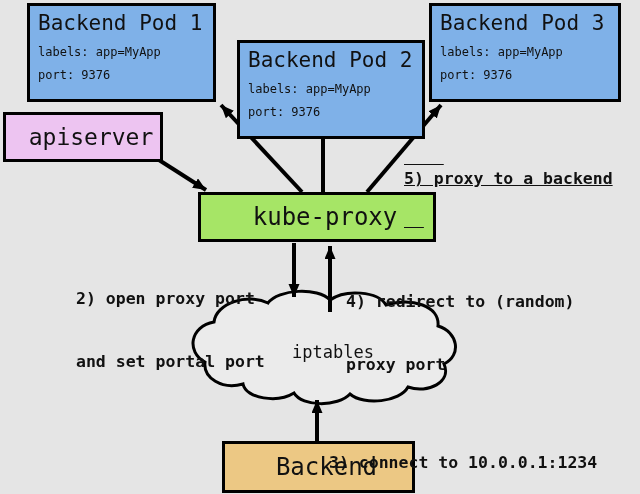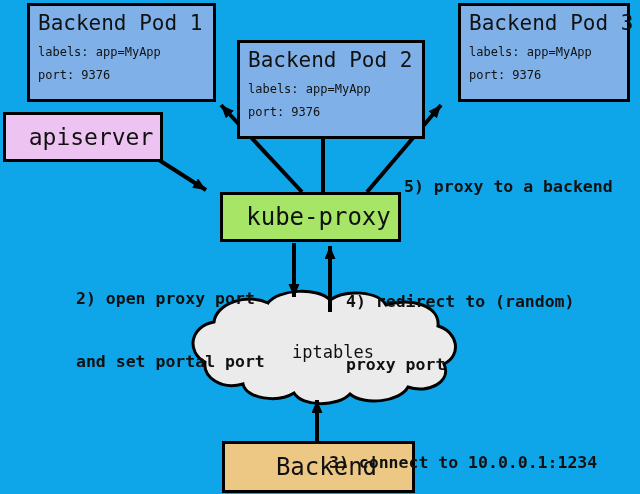--- a/index.html
+++ b/index.html
@@ -1,38 +1,38 @@
 <!DOCTYPE html>
 <html style="--pod_fill: #7fb1e8; --apiserver_fill: #edc4f1; --kube_proxy_fill: #a6e566; --cloud_fill: #ebebeb; --client_fill: #ecc884; --line: #000000; --text: #111111;"><head>
 <meta charset="utf-8">
 <style>
   :root{
     --pod_fill:#7fb1e8; --apiserver_fill:#edc4f1; --kube_proxy_fill:#a6e566;
     --cloud_fill:#ebebeb; --client_fill:#ecc884; --line:#000000; --text:#111111;
   }
   html,body{margin:0;padding:0;background:#fff;}
   #stage{
-    position:relative; width:640px; height:494px; background:#0ea5e9;
+    position:relative; width:640px; height:494px; background:#e5e5e5;
     font-family:"DejaVu Sans Mono", monospace; color:var(--text);
     overflow:hidden;
   }
   .box{position:absolute; border:3px solid var(--line); box-sizing:border-box;padding-left:16px;}
   .pod{background:var(--pod_fill); width:189px; height:99px; top:3px; padding:4px 0 0 8px;}
   .pod .title{font-size:21px; line-height:26px; white-space:nowrap;}
   .pod .meta{font-size:12px; line-height:23px; margin-top:5px; white-space:nowrap;}
   .center-label{display:flex; align-items:center; justify-content:center;}
   #apiserver{left:3px; top:112px; width:160px; height:50px; background:var(--apiserver_fill); font-size:23px;}
-  #kubeproxy{left:220px; top:192px; width:181px; height:50px; background:var(--kube_proxy_fill); font-size:24px;}
+  #kubeproxy{left:198px; top:192px; width:238px; height:50px; background:var(--kube_proxy_fill); font-size:24px;}
   #client{left:222px; top:441px; width:193px; height:52px; background:var(--client_fill); font-size:24px;}
   .anno{position:absolute; font-weight:bold; font-size:16.5px; line-height:21px; white-space:pre;}
   #anno1{left:14px;  top:172px;}
   #anno2{left:76px;  top:246px;}
   #anno3{left:329px; top:410px;}
   #anno4{left:346px; top:249px;}
-  #anno5{left:404px; top:134px;}
+  #anno5{left:404px; top:126px;text-decoration:underline;}
   svg#wires{position:absolute; left:0; top:0; width:640px; height:494px; pointer-events:none;}
   .wire{stroke:var(--line); stroke-width:4; fill:none;}
   .cloud{fill:var(--cloud_fill); stroke:var(--line); stroke-width:3;}
   #iptables-label{position:absolute; left:258px; top:342px; width:150px; text-align:center; font-size:17px;}
 </style>
 </head>
 <body>
 
 <div id="stage">
 
@@ -66,21 +66,21 @@
   <div class="box pod" style="left:27px;">
     <div class="title">Backend Pod 1</div>
     <div class="meta">labels: app=MyApp</div>
     <div class="meta" style="margin-top:0;">port: 9376</div>
   </div>
   <div class="box pod" style="left:237px; width:188px;margin-top:37px;">
     <div class="title">Backend Pod 2</div>
     <div class="meta">labels: app=MyApp</div>
     <div class="meta" style="margin-top:0;">port: 9376</div>
   </div>
-  <div class="box pod" style="left:458px; width:172px;">
+  <div class="box pod" style="left:429px; width:192px;">
     <div class="title">Backend Pod 3</div>
     <div class="meta">labels: app=MyApp</div>
     <div class="meta" style="margin-top:0;">port: 9376</div>
   </div>
 
   <div id="apiserver" class="box center-label">
     <span>apiserver</span>
   </div>
   <div id="kubeproxy" class="box center-label">
     <span>kube-proxy</span>

